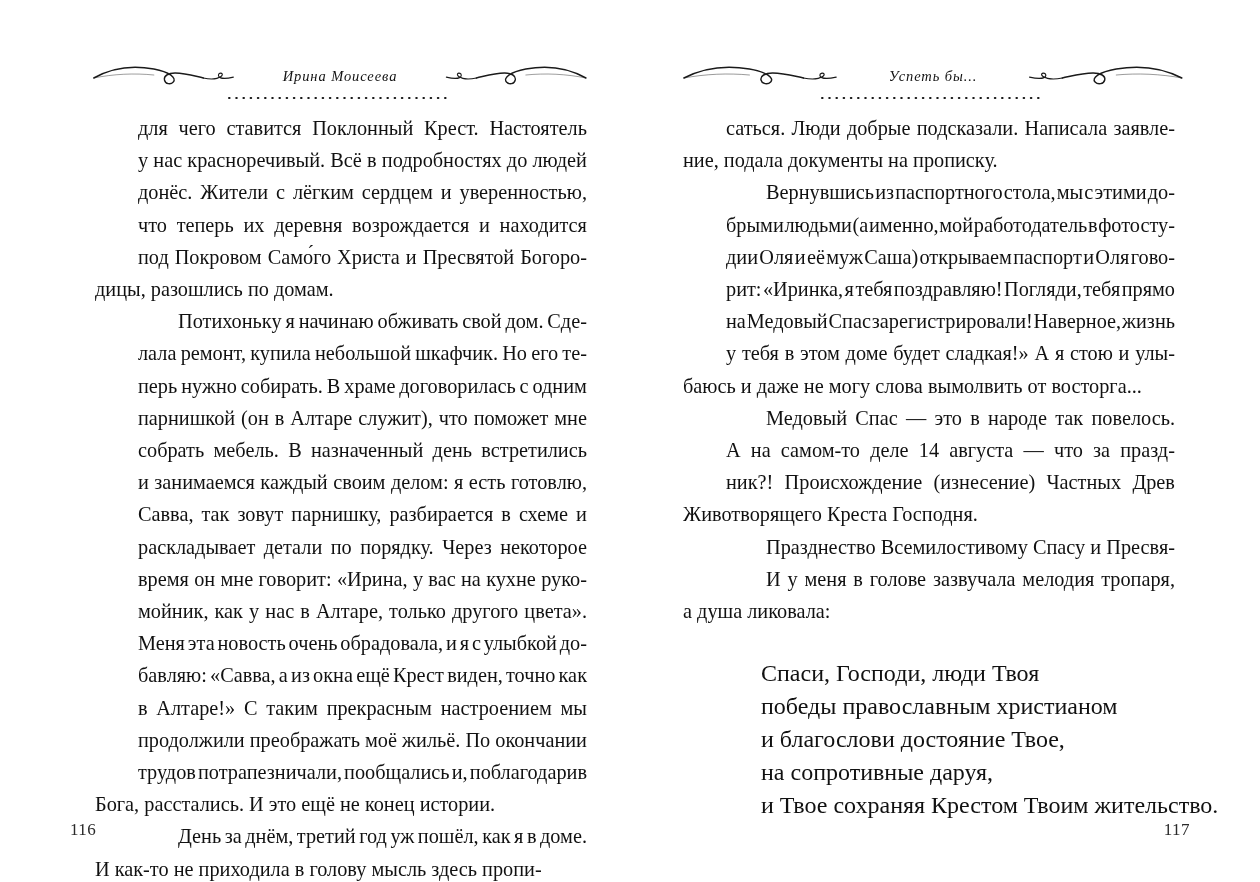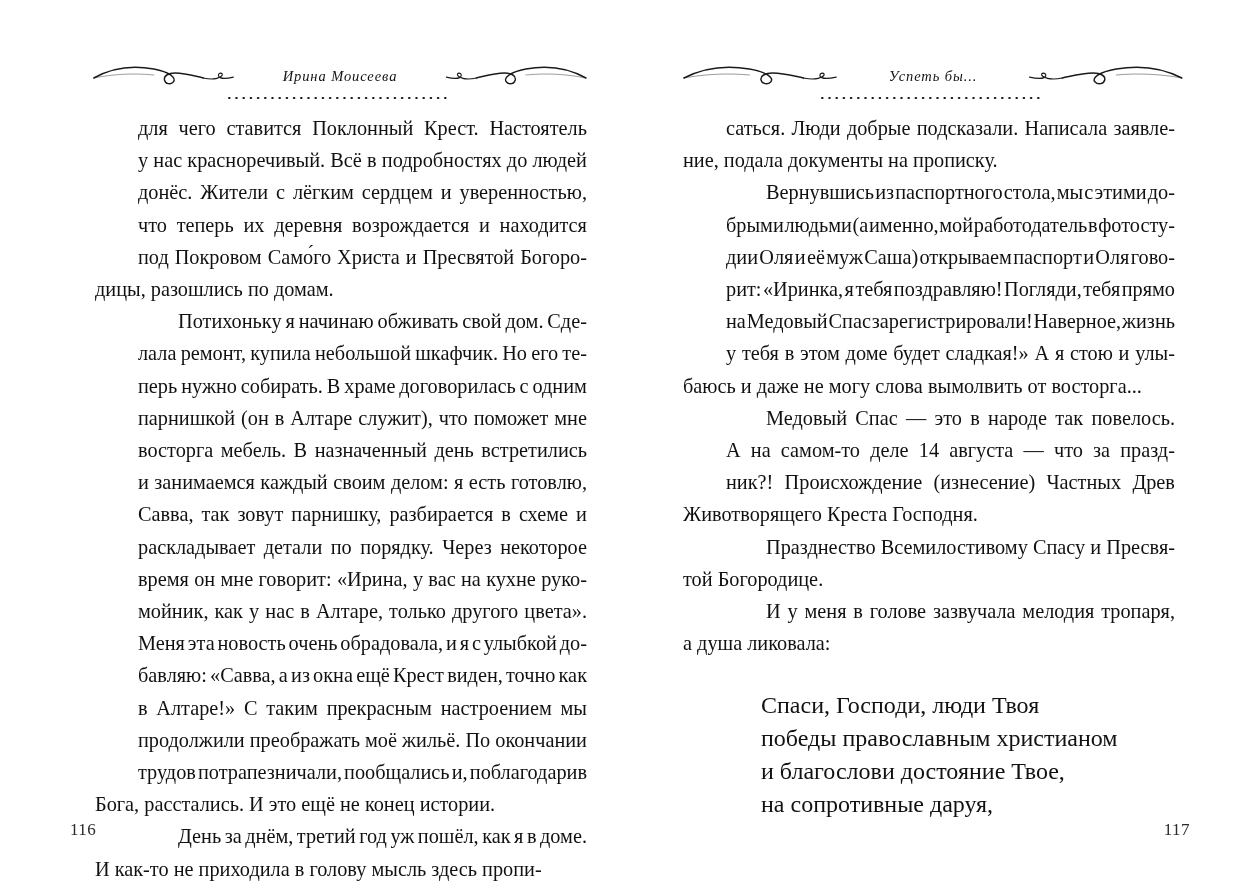--- a/index.html
+++ b/index.html
@@ -231,21 +231,21 @@
             </span><span class="ln just">
               <span>парнишкой</span>
               <span>(он</span>
               <span>в</span>
               <span>Алтаре</span>
               <span>служит),</span>
               <span>что</span>
               <span>поможет</span>
               <span>мне</span>
             </span><span class="ln just">
-              <span>восторга</span>
+              <span>собрать</span>
               <span>мебель.</span>
               <span>В</span>
               <span>назначенный</span>
               <span>день</span>
               <span>встретились</span>
             </span><span class="ln just">
               <span>и</span>
               <span>занимаемся</span>
               <span>каждый</span>
               <span>своим</span>
@@ -480,37 +480,38 @@
               <span>(изнесение)</span>
               <span>Частных</span>
               <span>Древ</span>
             </span><span class="ln">Животворящего Креста Господня.</span></p>
           <p><span class="ln just ind">
               <span>Празднество</span>
               <span>Всемилостивому</span>
               <span>Спасу</span>
               <span>и</span>
               <span>Пресвя-</span>
-            </span><span class="ln">той Богородице.</span></p>
+            </span></p>
           <p><span class="ln just ind">
               <span>И</span>
               <span>у</span>
               <span>меня</span>
               <span>в</span>
               <span>голове</span>
               <span>зазвучала</span>
               <span>мелодия</span>
               <span>тропаря,</span>
             </span><span class="ln">а душа ликовала:</span></p>
         </div>
       <div class="verse">
           <span class="vline">Спаси, Господи, люди Твоя</span>
           <span class="vline">победы православным христианом</span>
           <span class="vline">и благослови достояние Твое,</span>
           <span class="vline">на сопротивные даруя,</span>
+          <span class="vline">и Твое сохраняя Крестом Твоим жительство.</span>
         </div>
 
     </div>
 
     <div class="folio">117</div>
   </div>
 
 </div>
 
 </body></html>

